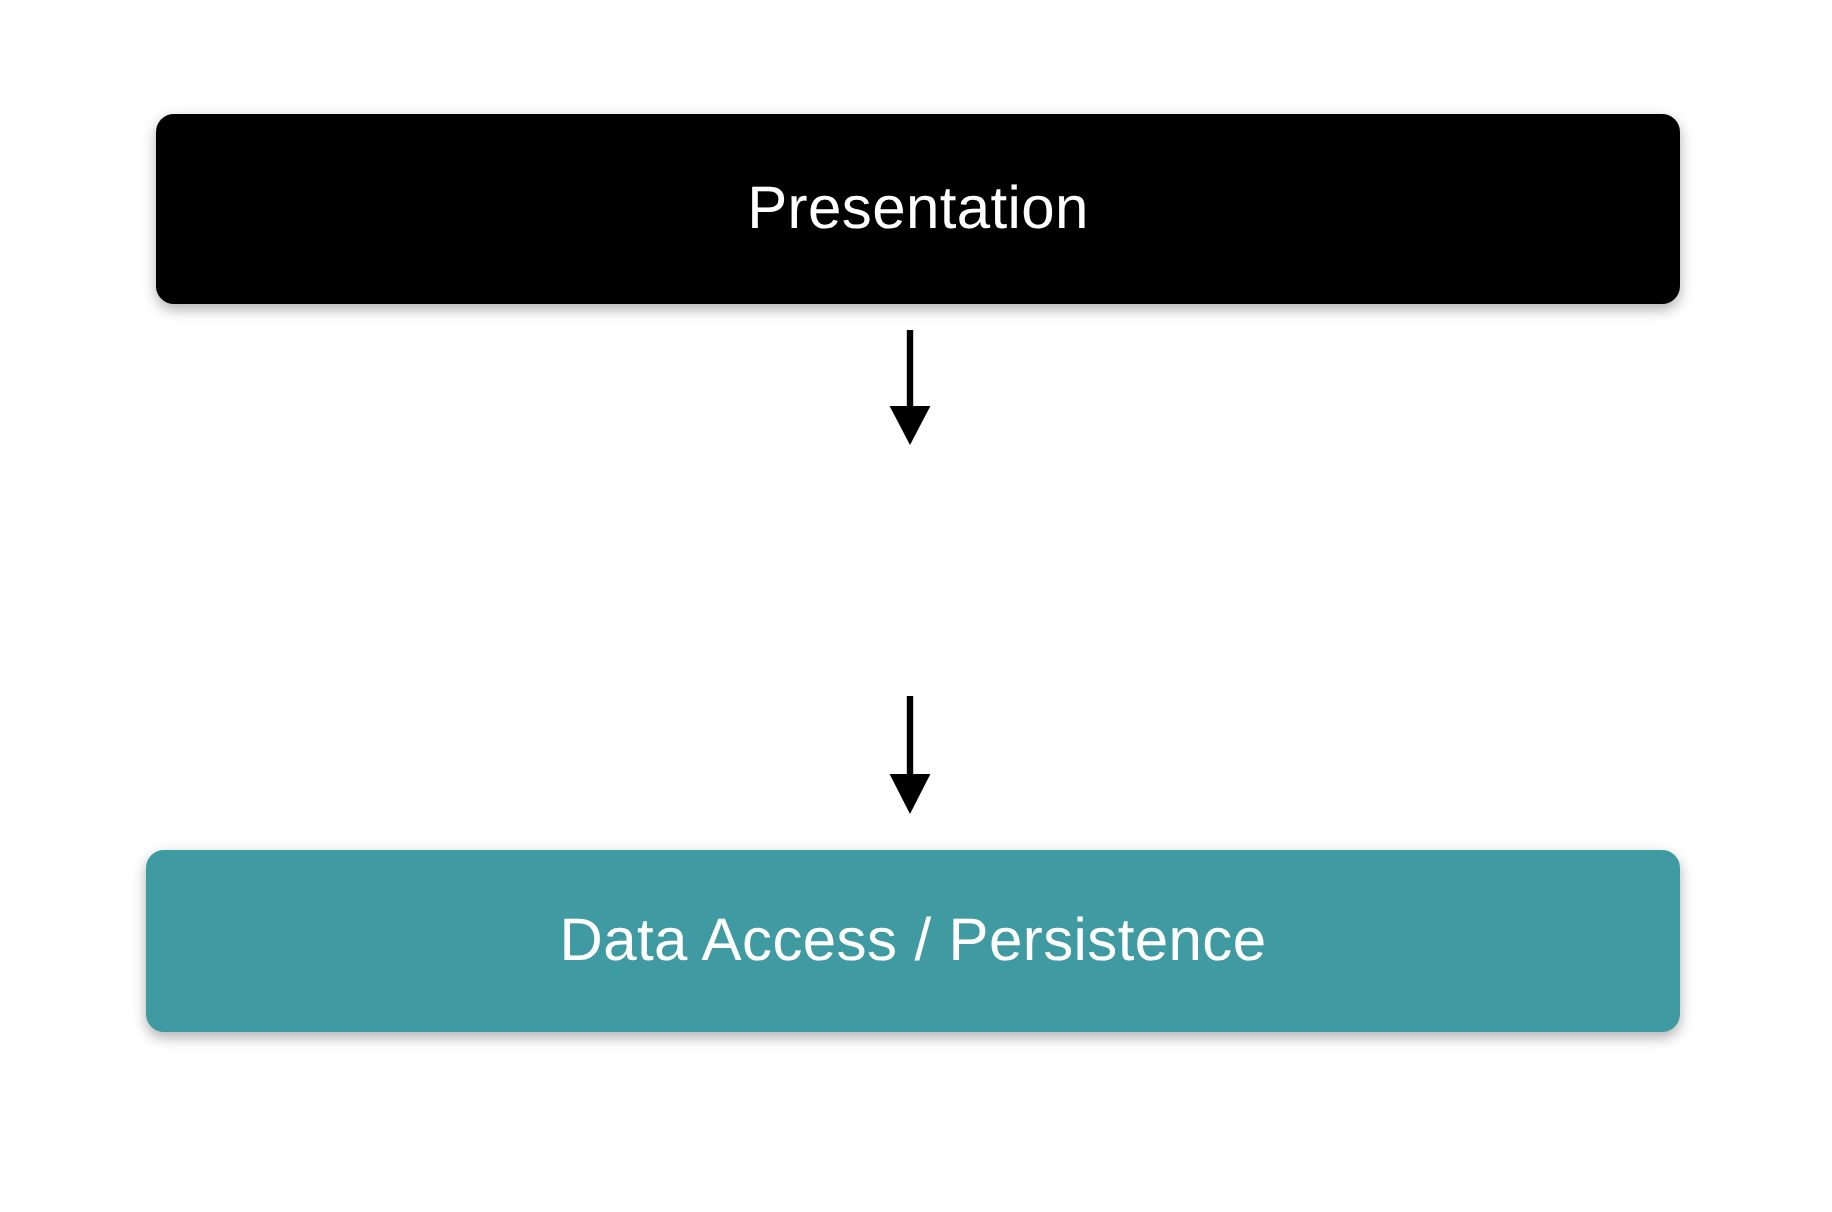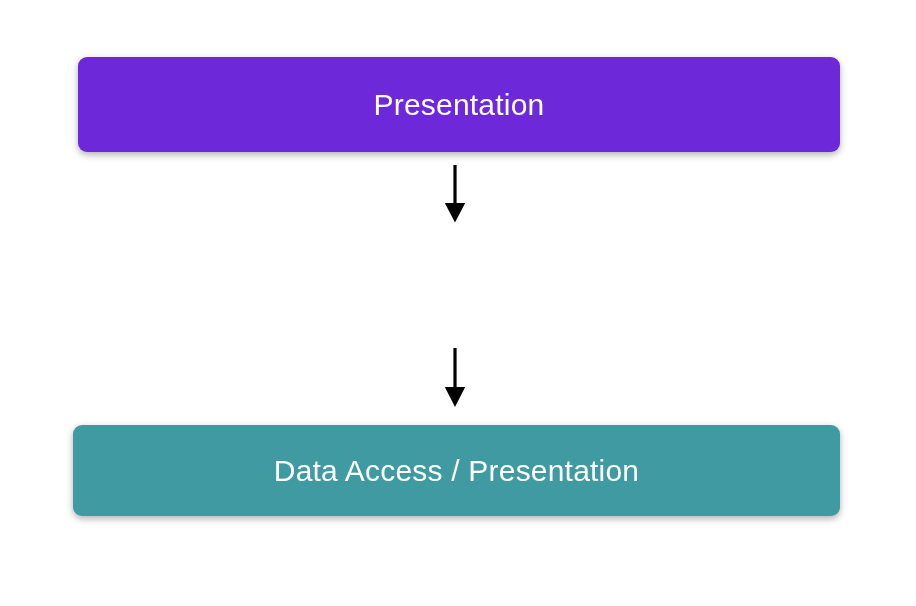--- a/index.html
+++ b/index.html
@@ -75,32 +75,32 @@
     left: 442px;
     top: 348px;
     height: 62px;
   }
 </style>
 </head>
 <body style="background-color: rgb(255, 255, 255);">
 
 <div id="canvas" style="background-color: rgb(255, 255, 255);">
 
-  <div class="layer-box" id="box-presentation" style="background-color: #6d28d9;">
+  <div class="layer-box" id="box-presentation" style="background-color: #000000;">
     <span class="layer-label" style="color: rgb(255, 255, 255);">Presentation</span>
   </div>
 
   <svg class="arrow" id="arrow-1" viewBox="0 0 26 60">
     <line x1="13" y1="0" x2="13" y2="40" stroke="#000000" stroke-width="3.2"></line>
     <polygon points="2.8,38 23.2,38 13,57.5" fill="#000000"></polygon>
   </svg>
 
 
   <svg class="arrow" id="arrow-2" viewBox="0 0 26 62">
     <line x1="13" y1="0" x2="13" y2="41" stroke="#000000" stroke-width="3.2"></line>
     <polygon points="2.8,39 23.2,39 13,59" fill="#000000"></polygon>
   </svg>
 
   <div class="layer-box" id="box-data" style="background-color: rgb(63, 155, 161);">
-    <span class="layer-label" style="color: rgb(255, 255, 255);">Data Access / Presentation</span>
+    <span class="layer-label" style="color: rgb(255, 255, 255);">Data Access / Persistence</span>
   </div>
 
 </div>
 
 </body></html>

